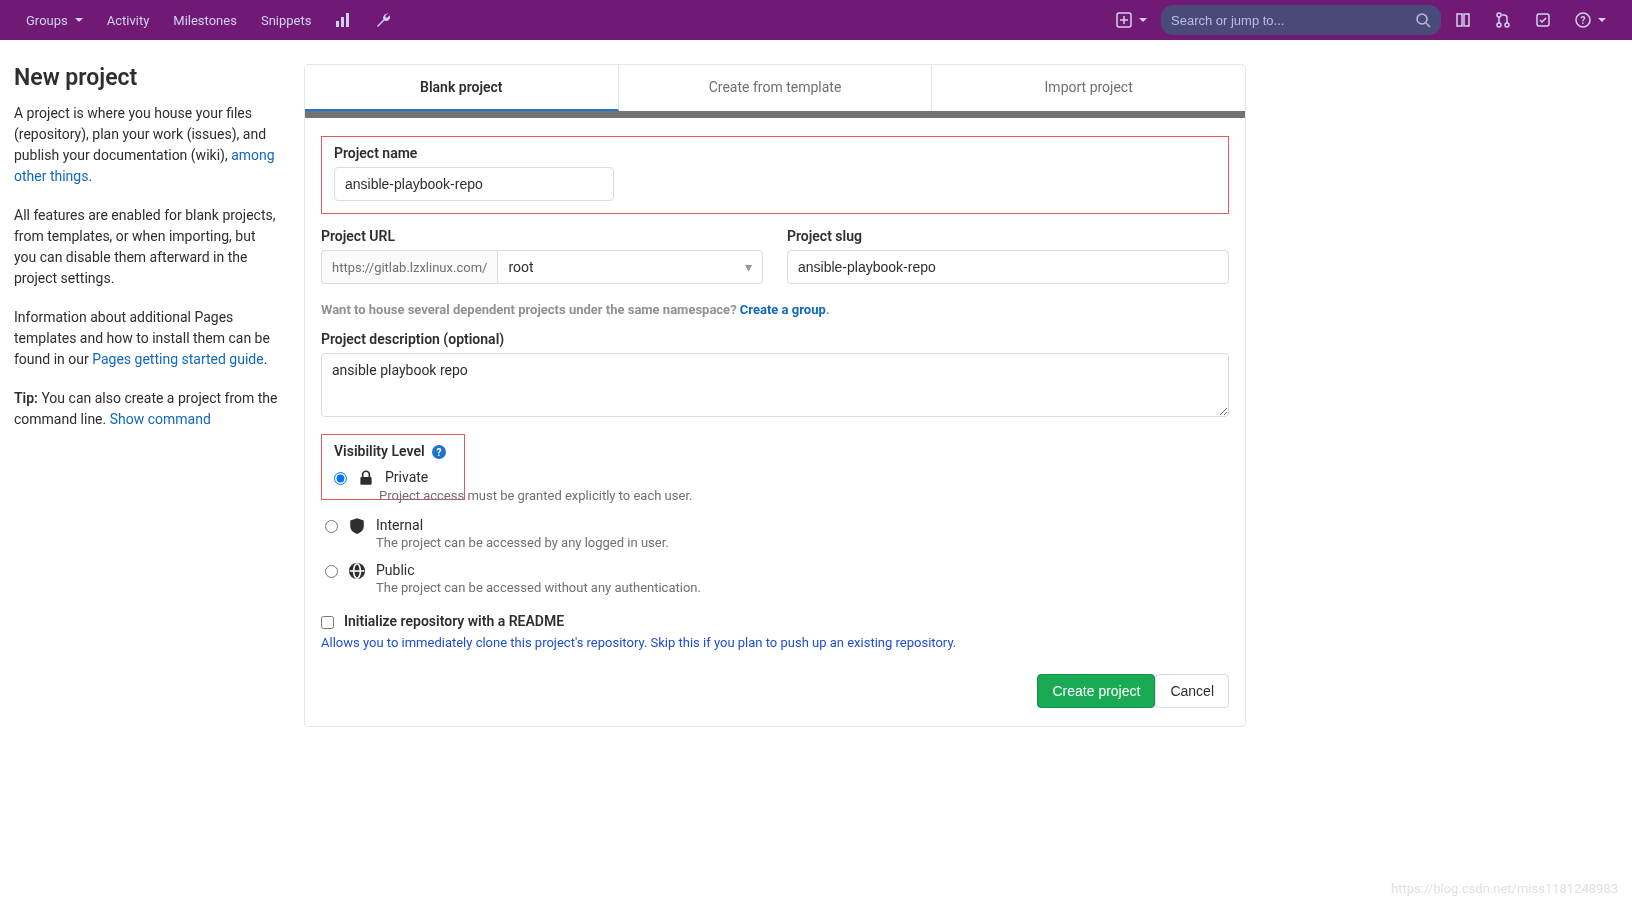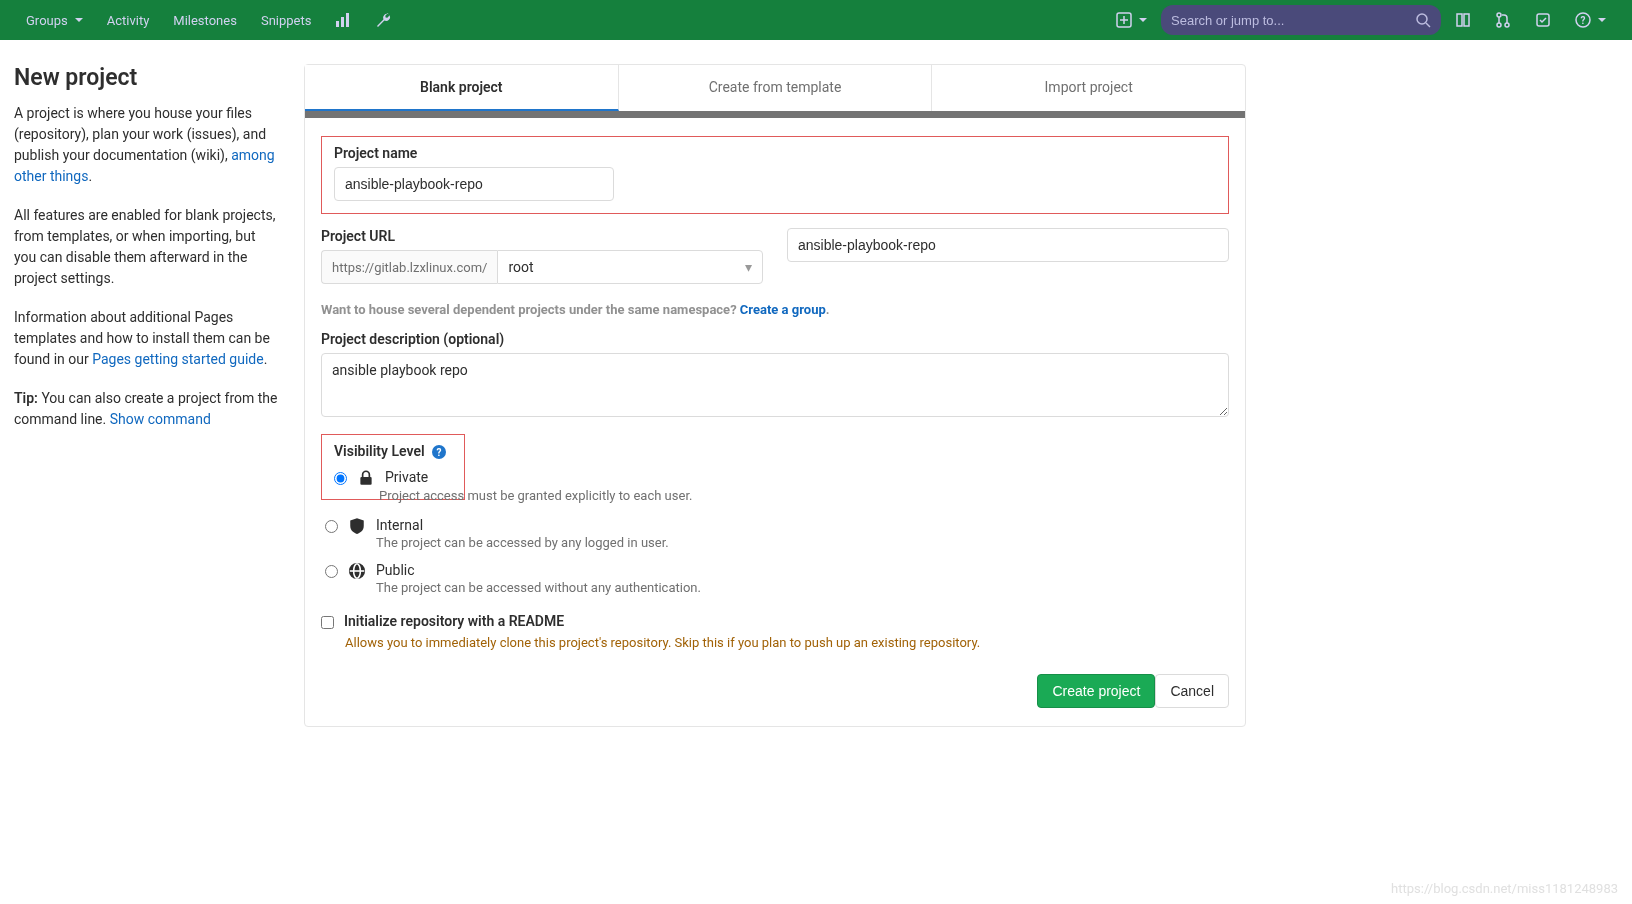--- a/index.html
+++ b/index.html
@@ -1,20 +1,20 @@
 <!DOCTYPE html>
 <html><head>
 <meta charset="utf-8">
 <style>
 * { box-sizing: border-box; margin: 0; padding: 0; }
 body { font-family: -apple-system, "Segoe UI", Roboto, Helvetica, Arial, sans-serif; font-size: 14px; color: #2e2e2e; background: #fff; }
 a { color: #1068bf; text-decoration: none; }
 
 
-.navbar { background: #15803d; height: 40px; display: flex; align-items: center; padding: 0 16px; color: #fff; justify-content: space-between; }
+.navbar { background: #701a75; height: 40px; display: flex; align-items: center; padding: 0 16px; color: #fff; justify-content: space-between; }
 .nav-left, .nav-right { display: flex; align-items: center; gap: 4px; }
 .nav-item { padding: 6px 10px; color: #d1d1f0; font-size: 13px; display: flex; align-items: center; gap: 4px; cursor: pointer; }
 .nav-icon { width: 16px; height: 16px; display: inline-flex; align-items: center; justify-content: center; }
 .caret { width: 0; height: 0; border-left: 4px solid transparent; border-right: 4px solid transparent; border-top: 4px solid currentColor; margin-left: 3px; }
 .search-box { background: #4a4a7a; border-radius: 12px; height: 30px; width: 280px; display: flex; align-items: center; padding: 0 10px; color: #bdbde0; }
 .search-box input { background: transparent; border: none; outline: none; color: #fff; flex: 1; font-size: 13px; }
 .search-box input::placeholder { color: #bdbde0; }
 .nav-right .nav-icon svg { width: 16px; height: 16px; }
 
 
@@ -54,21 +54,21 @@
 .vis-option { display: flex; align-items: flex-start; gap: 10px; margin-bottom: 12px; margin-left: 0; }
 .vis-option input[type=radio] { margin-top: 3px; }
 .vis-icon { width: 18px; height: 18px; display: inline-flex; align-items: center; justify-content: center; margin-top: 0; }
 .vis-body { }
 .vis-title { font-weight: 400; color: #2e2e2e; font-size: 14px; }
 .vis-desc { color: #707070; font-size: 13px; margin-top: 2px; }
 
 .checkbox-row { display: flex; align-items: flex-start; gap: 10px; margin-bottom: 6px; margin-top: 4px; }
 .checkbox-row input[type=checkbox] { margin-top: 3px; }
 .checkbox-label { font-weight: 600; }
-.checkbox-desc { color: #a16207; font-size: 13px; margin-left: 24px; margin-top: 4px; }
+.checkbox-desc { color: #1d4ed8; font-size: 13px; margin-top: 4px; }
 
 .form-actions { display: flex; justify-content: flex-end; align-items: center; margin-top: 24px; }
 .btn-primary { background: #1aaa55; color: #fff; border: 1px solid #168f48; border-radius: 4px; padding: 8px 14px; font-size: 14px; cursor: pointer; }
 .btn-cancel { background: #fff; color: #2e2e2e; border: 1px solid #dbdbdb; border-radius: 4px; padding: 8px 14px; font-size: 14px; cursor: pointer; }
 
 .help-icon-circle { display: inline-flex; width: 14px; height: 14px; border-radius: 50%; background: #1f75cb; color: #fff; font-size: 10px; font-weight: bold; align-items: center; justify-content: center; margin-left: 4px; vertical-align: middle; }
 
 .watermark { position: fixed; bottom: 8px; right: 14px; color: #e0e0e0; font-size: 13px; }
 </style>
 </head>
@@ -194,20 +194,21 @@
           <label class="form-label">Project URL</label>
           <div class="input-group">
             <div class="input-group-prefix">https://gitlab.lzxlinux.com/</div>
             <div class="input-group-select">
               <span>root</span>
               <span style="color:#999">▾</span>
             </div>
           </div>
         </div>
         <div class="col form-group">
+          <label class="form-label">Project slug</label>
           <input type="text" class="form-input" value="ansible-playbook-repo" style="">
         </div>
       </div>
 
       <div class="help-text" style="margin-bottom:14px">
         <span>Want to house several dependent projects under the same namespace? </span><a href="#">Create a group</a>.
       </div>
 
       
       <div class="form-group">

